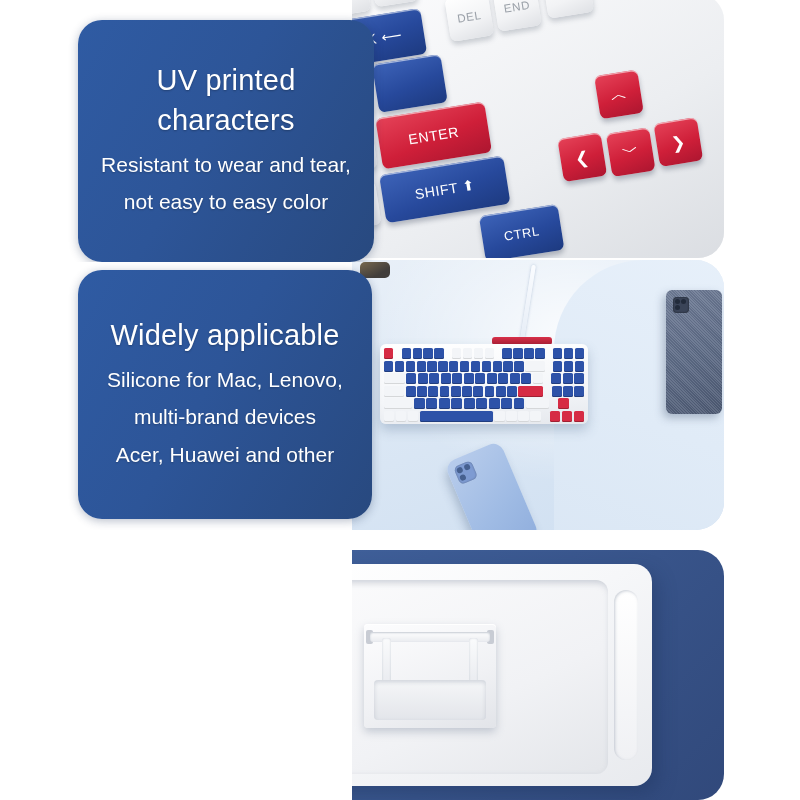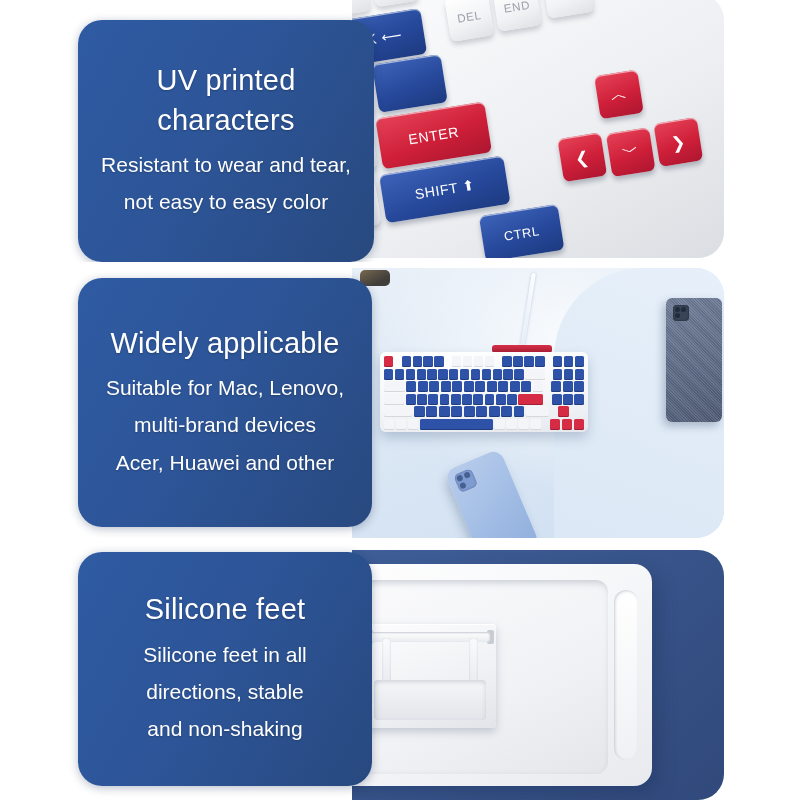--- a/index.html
+++ b/index.html
@@ -9,21 +9,21 @@
     background:#ffffff;
     font-family:"Liberation Sans",sans-serif;
     overflow:hidden;
     position:relative;
   }
   .page{position:relative;width:800px;height:800px;background:#fff;}
 
   
   .panel{position:absolute;left:0;width:800px;overflow:hidden;}
   #panel-1{top:0;height:262px;}
-  #panel-2{top:268px;height:270px;}
+  #panel-2{top:260px;height:270px;}
   #panel-3{top:545px;height:255px;}
 
   .photo{
     position:absolute;
     overflow:hidden;
     border-radius:26px;
   }
 
   .caption{
     position:absolute;
@@ -391,21 +391,21 @@
             <i></i>
           </div>
       </div>
     </div>
 
     <div class="caption" id="caption-2" style="left:78px;top:10px;width:294px;height:249px;">
       <h2 class="cap-title">
         <span class="ln">Widely applicable</span>
       </h2>
       <p class="cap-body">
-        <span class="ln">Suitable for Mac, Lenovo,</span>
+        <span class="ln">Silicone for Mac, Lenovo,</span>
         <span class="ln">multi-brand devices</span>
         <span class="ln">Acer, Huawei and other</span>
       </p>
     </div>
   </section>
 
   <section class="panel" id="panel-3">
 
     <div class="photo" id="photo-3">
       <div class="kb-under">
@@ -415,25 +415,15 @@
           <div class="notch l"></div>
           <div class="notch r"></div>
           <div class="bar"></div>
           <div class="leg l"></div>
           <div class="leg r"></div>
           <div class="pad"></div>
         </div>
       </div>
     </div>
 
-    <div class="caption" id="caption-3" style="left:78px;top:7px;width:294px;height:234px;">
-      <h2 class="cap-title">
-        <span class="ln">Silicone feet</span>
-      </h2>
-      <p class="cap-body">
-        <span class="ln">Silicone feet in all</span>
-        <span class="ln">directions, stable</span>
-        <span class="ln">and non-shaking</span>
-      </p>
-    </div>
   </section>
 
 </div>
 
 </body></html>

